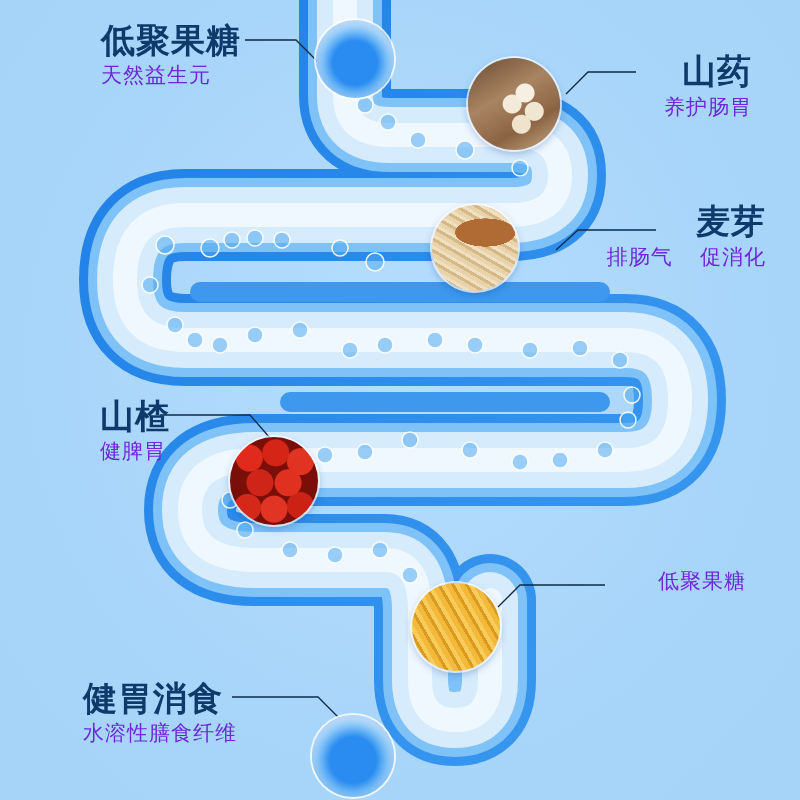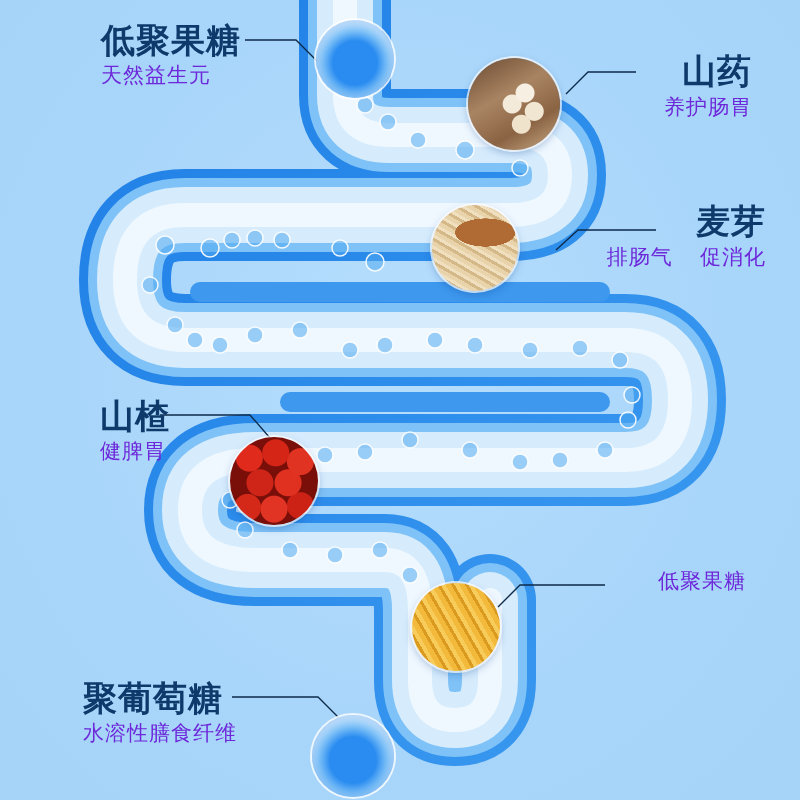--- a/index.html
+++ b/index.html
@@ -162,16 +162,16 @@
   <div class="label" style="left:67px; top:396px;margin-left:33px;">
     <div class="title">山楂</div>
     <div class="sub">健脾胃</div>
   </div>
 
   <div class="label right" style="right:54px; top:568px;">
     <div class="sub">低聚果糖</div>
   </div>
 
   <div class="label" style="left:83px; top:678px;">
-    <div class="title">聚葡萄糖</div>
+    <div class="title">健胃消食</div>
     <div class="sub">水溶性膳食纤维</div>
   </div>
 </div>
 
 </body></html>

